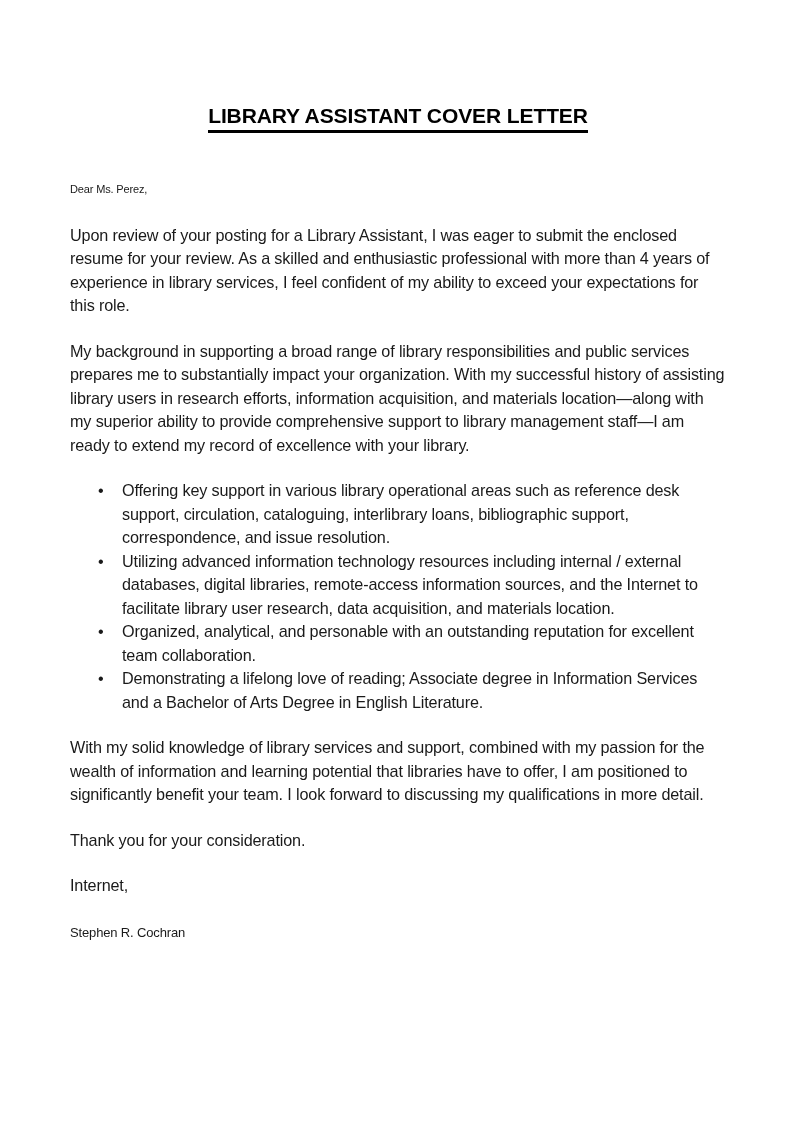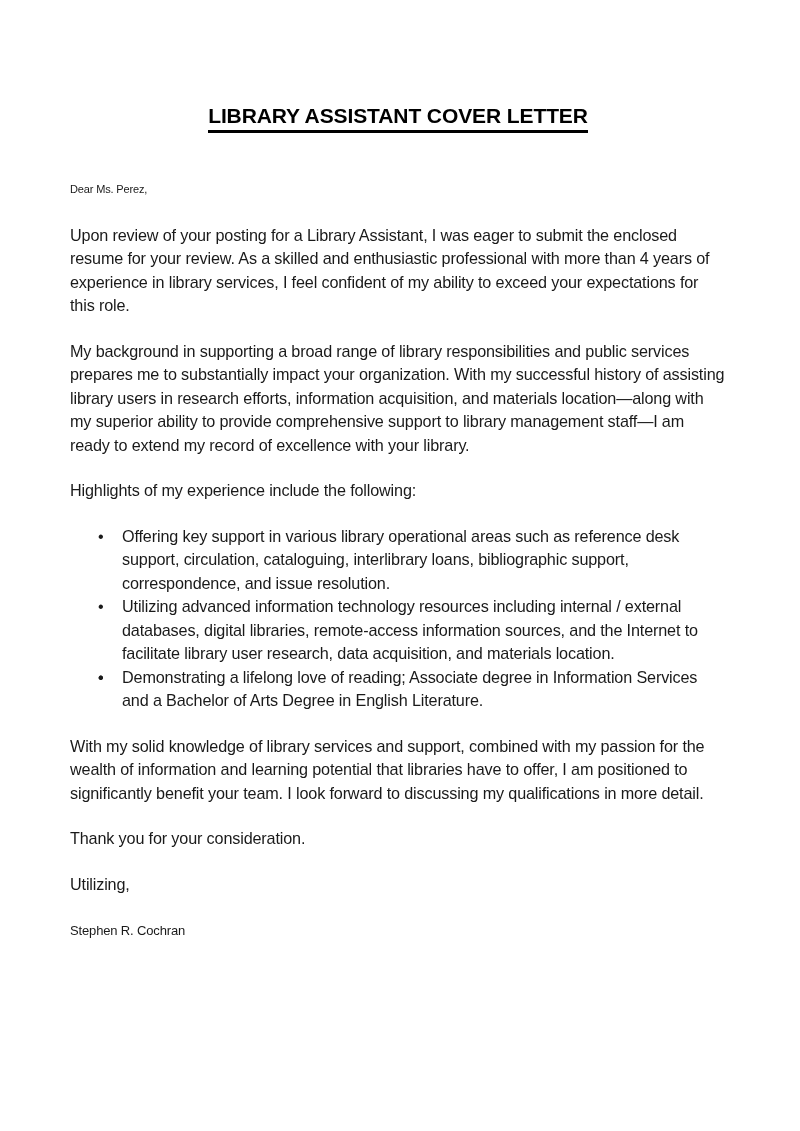--- a/index.html
+++ b/index.html
@@ -100,42 +100,42 @@
   <div class="doc-body">
 
     <h1 class="doc-title"><span class="title-text">LIBRARY ASSISTANT COVER LETTER</span></h1>
 
     <p class="salutation">Dear Ms. Perez,</p>
 
     <p class="para">Upon review of your posting for a Library Assistant, I was eager to submit the enclosed resume for your review. As a skilled and enthusiastic professional with more than 4 years of experience in library services, I feel confident of my ability to exceed your expectations for this role.</p>
 
     <p class="para">My background in supporting a broad range of library responsibilities and public services prepares me to substantially impact your organization. With my successful history of assisting library users in research efforts, information acquisition, and materials location—along with my superior ability to provide comprehensive support to library management staff—I am ready to extend my record of excellence with your library.</p>
 
-    <p class="para">Highlights of my experience include the following:</p>
 
     <ul class="bullets">
       <li>
         <span class="bullet-dot">•</span>
         <span>Offering key support in various library operational areas such as reference desk support, circulation, cataloguing, interlibrary loans, bibliographic support, correspondence, and issue resolution.</span>
       </li>
       <li>
         <span class="bullet-dot">•</span>
         <span>Utilizing advanced information technology resources including internal / external databases, digital libraries, remote-access information sources, and the Internet to facilitate library user research, data acquisition, and materials location.</span>
       </li>
       <li>
         <span class="bullet-dot">•</span>
+        <span>Organized, analytical, and personable with an outstanding reputation for excellent team collaboration.</span>
       </li>
       <li>
         <span class="bullet-dot">•</span>
         <span>Demonstrating a lifelong love of reading; Associate degree in Information Services and a Bachelor of Arts Degree in English Literature.</span>
       </li>
     </ul>
 
     <p class="para">With my solid knowledge of library services and support, combined with my passion for the wealth of information and learning potential that libraries have to offer, I am positioned to significantly benefit your team. I look forward to discussing my qualifications in more detail.</p>
 
     <p class="closing-line">Thank you for your consideration.</p>
 
-    <p class="closing-line">Utilizing,</p>
+    <p class="closing-line">Internet,</p>
 
     <p class="signature-name">Stephen R. Cochran</p>
 
   </div>
 </div>
 
 </body></html>

